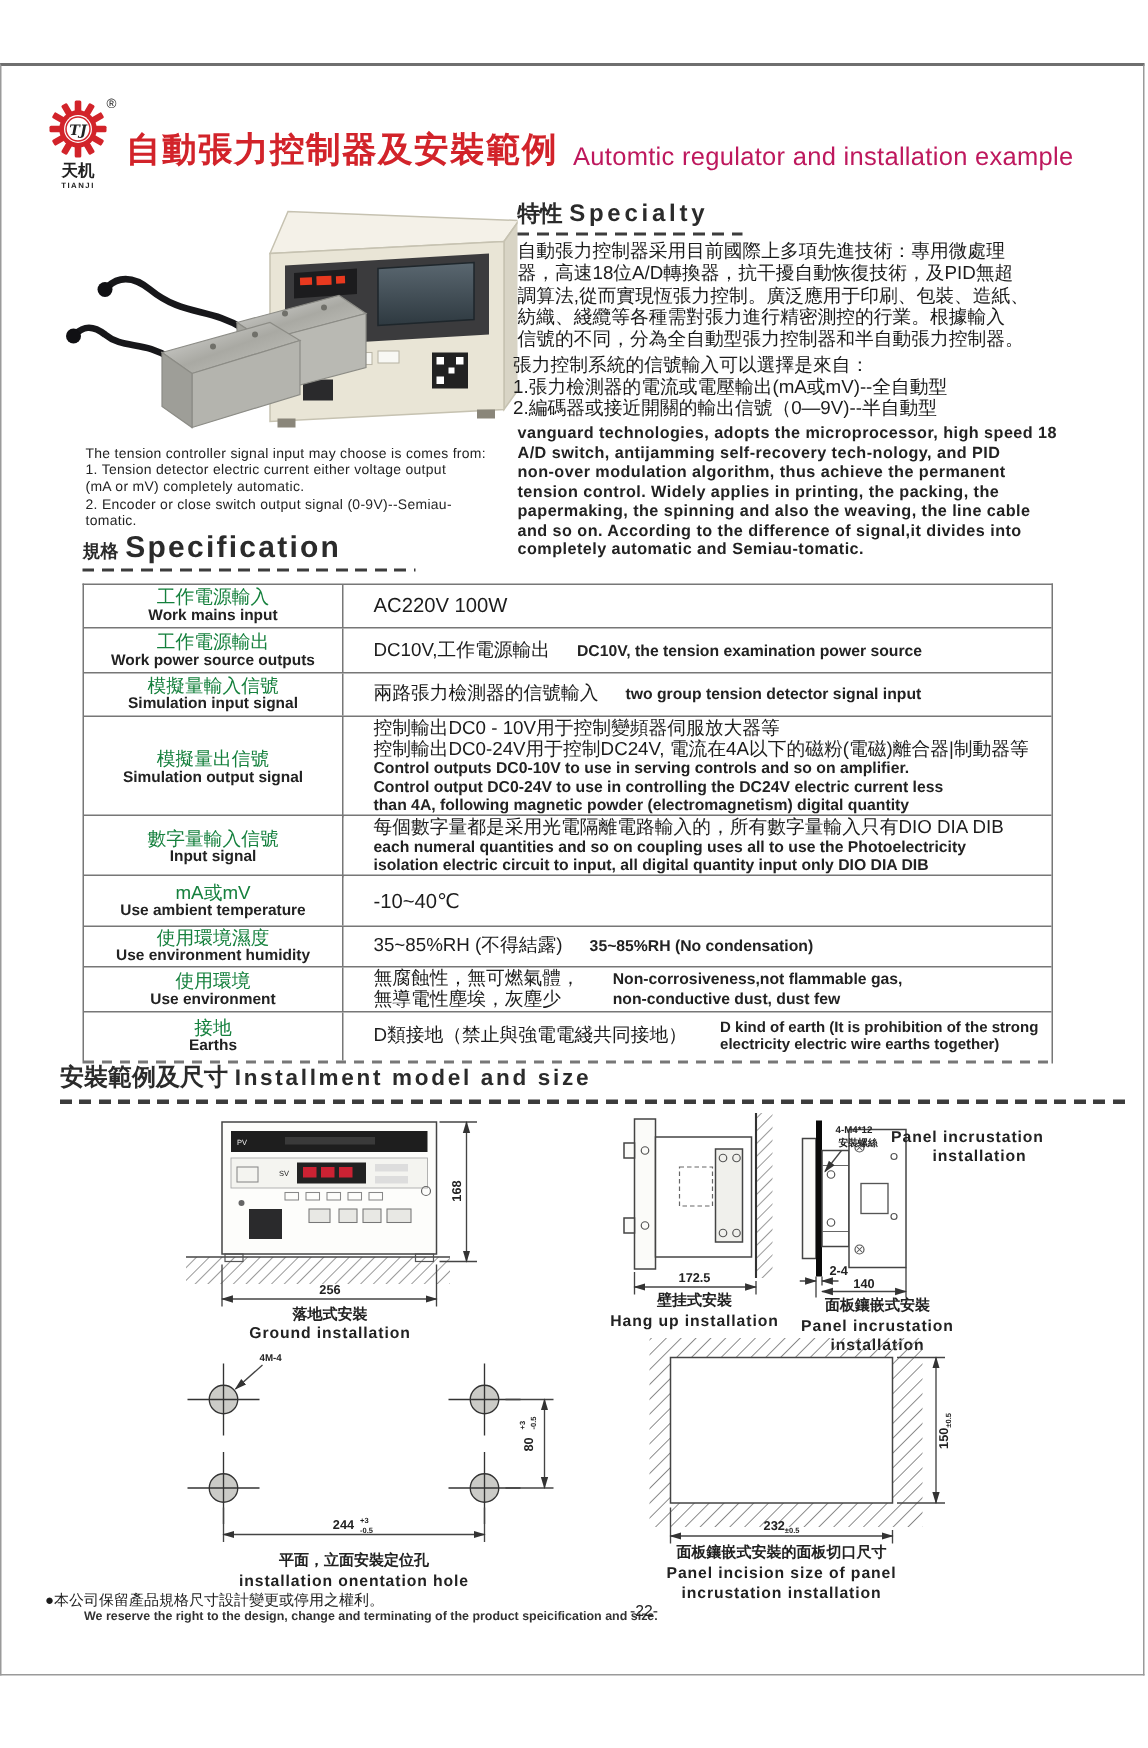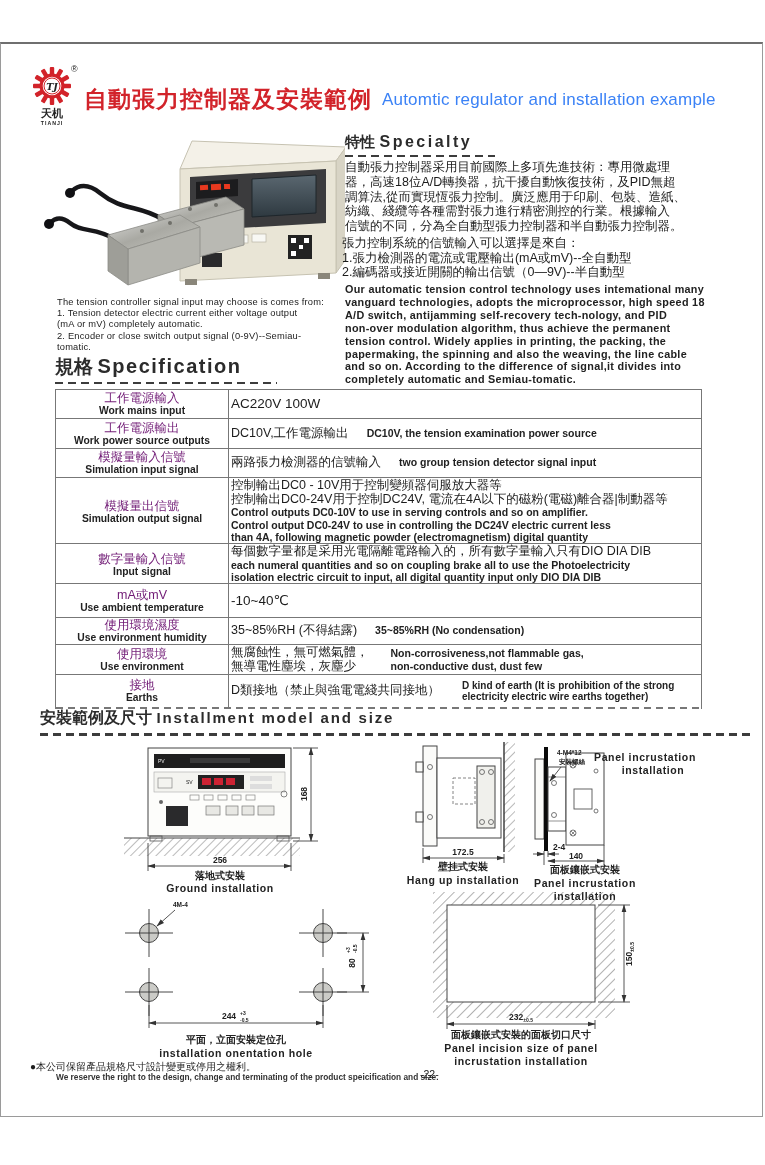--- a/index.html
+++ b/index.html
@@ -1,47 +1,47 @@
 <!DOCTYPE html>
 <html><head>
 <meta charset="utf-8">
 <style>
   html,body{margin:0;padding:0;background:#fff;}
   body{font-family:"Liberation Sans","DejaVu Sans",sans-serif;color:#222;}
   .page{position:relative;width:765px;height:1165px;background:#fff;overflow:hidden;}
   .frame{position:absolute;left:0;top:42px;width:763px;height:1075px;border:1px solid #9a9a9a;border-top:2px solid #6f6f6f;box-sizing:border-box;}
   
   .brand{position:absolute;left:26px;top:60px;}
-  .title-row{position:absolute;left:84px;top:84px;display:flex;align-items:center;gap:10px;white-space:nowrap;}
+  .title-row{position:absolute;left:84px;top:84px;display:flex;align-items:flex-end;gap:10px;white-space:nowrap;}
   .t-zh{font-size:23px;font-weight:900;color:#d2232a;letter-spacing:1px;}
-  .t-en{font-size:17px;font-weight:500;color:#3b82f6;letter-spacing:0.2px;}
+  .t-en{font-size:17px;font-weight:500;color:#be185d;letter-spacing:0.2px;}
   
   .dash-rule{height:2px;background:repeating-linear-gradient(90deg,#3c3c3c 0 8px,transparent 8px 13px);}
   .h-specialty{position:absolute;left:345px;top:133px;}
   .h-spec{position:absolute;left:55px;top:354px;}
   .h-install{position:absolute;left:40px;top:708px;width:713px;}
   .hz{font-weight:900;color:#2b2b2b;}
   .he{font-weight:800;color:#2b2b2b;}
   .h-specialty .hz{font-size:15px;} .h-specialty .he{font-size:16px;letter-spacing:2.5px;}
-  .h-spec .hz{font-size:19px;font-family:Liberation Serif, serif;} .h-spec .he{font-size:20px;letter-spacing:1.5px;}
+  .h-spec .hz{font-size:12px;font-family:Liberation Serif, serif;} .h-spec .he{font-size:20px;letter-spacing:1.5px;}
   .h-install .hz{font-size:16px;} .h-install .he{font-size:15px;letter-spacing:1.8px;}
   
   .zh-intro{position:absolute;left:345px;top:160px;width:400px;font-size:12.5px;line-height:14.8px;color:#1c1c1c;white-space:nowrap;}
   .zh-signal{position:absolute;left:342px;top:236px;width:400px;font-size:12.5px;line-height:14.6px;color:#1c1c1c;white-space:nowrap;}
   .en-para{position:absolute;left:345px;top:283px;width:405px;font-size:10.8px;font-weight:700;line-height:12.9px;letter-spacing:0.3px;white-space:nowrap;}
   .note{position:absolute;left:57px;top:297px;width:300px;font-size:9.3px;font-weight:400;line-height:11.2px;letter-spacing:0.2px;white-space:nowrap;}
   
   .spec-table{position:absolute;left:55px;top:389px;width:647px;border:1px solid #777;border-bottom:none;box-sizing:border-box;}
   .spec-table::after{content:"";display:block;height:2px;background:repeating-linear-gradient(90deg,#777 0 7px,transparent 7px 12px);}
   .spec-row{display:grid;grid-template-columns:172px 1fr;box-sizing:border-box;border-bottom:1px solid #777;}
   .spec-row:last-child{border-bottom:none;}
   .cell{display:flex;flex-direction:column;justify-content:center;box-sizing:border-box;}
   .cell.label{align-items:center;text-align:center;}
-  .cell.value{border-left:1px solid #777;padding:1px 6px 1px 2px;}
-  .lz{font-size:12.5px;line-height:14px;color:#701a75;}
+  .cell.value{border-left:1px solid #777;padding:1px 6px 1px 20px;}
+  .lz{font-size:12.5px;line-height:14px;color:#15803d;}
   .le{font-size:10.3px;line-height:11.5px;font-weight:700;}
   .vrow{display:flex;align-items:baseline;column-gap:18px;white-space:nowrap;}
   .vz{font-size:12.5px;line-height:13.5px;color:#1c1c1c;white-space:nowrap;}
   .vz.big{font-size:13.5px;}
   .ve{font-size:10.5px;line-height:12.5px;font-weight:700;white-space:nowrap;}
   .ve.sm{font-size:10px;line-height:11.5px;}
   .vcols{display:flex;align-items:center;column-gap:22px;}
   
   svg text{fill:#222;}
   .dim{font-size:8.5px;font-weight:600;}
@@ -161,21 +161,20 @@
     <div>調算法,從而實現恆張力控制。廣泛應用于印刷、包裝、造紙、</div>
     <div>紡織、綫纜等各種需對張力進行精密測控的行業。根據輸入</div>
     <div>信號的不同，分為全自動型張力控制器和半自動張力控制器。</div>
   </div>
   <div class="zh-signal">
     <div>張力控制系統的信號輸入可以選擇是來自：</div>
     <div>1.張力檢測器的電流或電壓輸出(mA或mV)--全自動型</div>
     <div>2.編碼器或接近開關的輸出信號（0—9V)--半自動型</div>
   </div>
   <div class="en-para">
-    <div>Our automatic tension control technology uses intemational many</div>
     <div>vanguard technologies, adopts the microprocessor, high speed 18</div>
     <div>A/D switch, antijamming self-recovery tech-nology, and PID</div>
     <div>non-over modulation algorithm, thus achieve the permanent</div>
     <div>tension control. Widely applies in printing, the packing, the</div>
     <div>papermaking, the spinning and also the weaving, the line cable</div>
     <div>and so on. According to the difference of signal,it divides into</div>
     <div>completely automatic and Semiau-tomatic.</div>
   </div>
   <div class="note">
     <div>The tension controller signal input may choose is comes from:</div>
@@ -240,21 +239,21 @@
         <div class="ve">than 4A, following magnetic powder (electromagnetism) digital quantity</div>
       </div>
     </div>
     <div class="spec-row" style="height:40px">
       <div class="cell label">
         <div class="lz">數字量輸入信號</div>
         <div class="le">Input signal</div>
       </div>
       <div class="cell value">
         <div class="vz">每個數字量都是采用光電隔離電路輸入的，所有數字量輸入只有DIO DIA DIB</div>
-        <div class="ve">each numeral quantities and so on coupling brake all to use the Photoelectricity</div>
+        <div class="ve">each numeral quantities and so on coupling uses all to use the Photoelectricity</div>
         <div class="ve">isolation electric circuit to input, all digital quantity input only DIO DIA DIB</div>
       </div>
     </div>
     <div class="spec-row" style="height:34px">
       <div class="cell label">
         <div class="lz">mA或mV</div>
         <div class="le">Use ambient temperature</div>
       </div>
       <div class="cell value">
         <div class="vrow">

